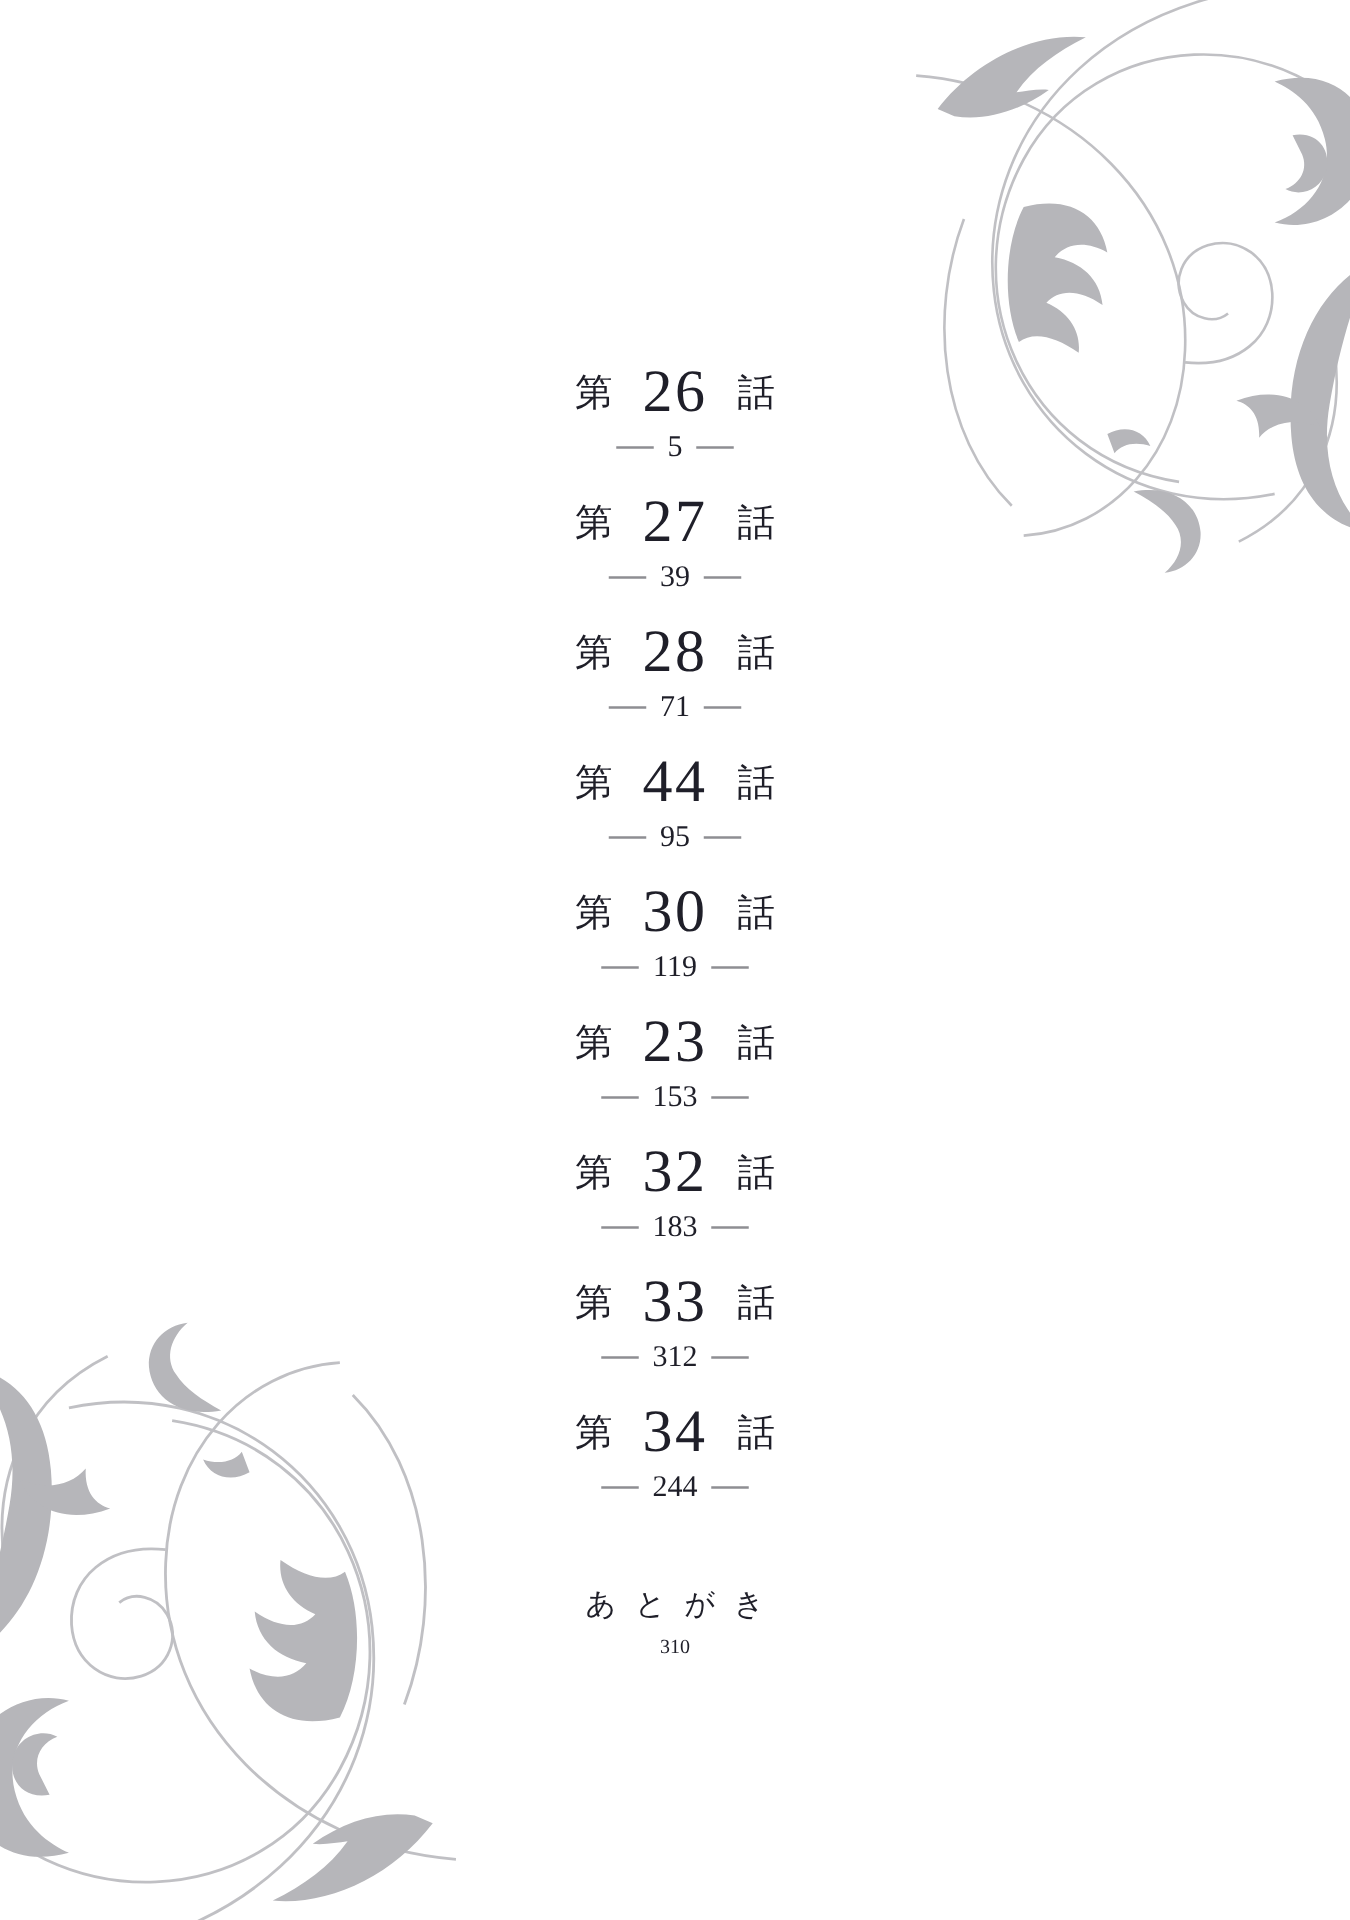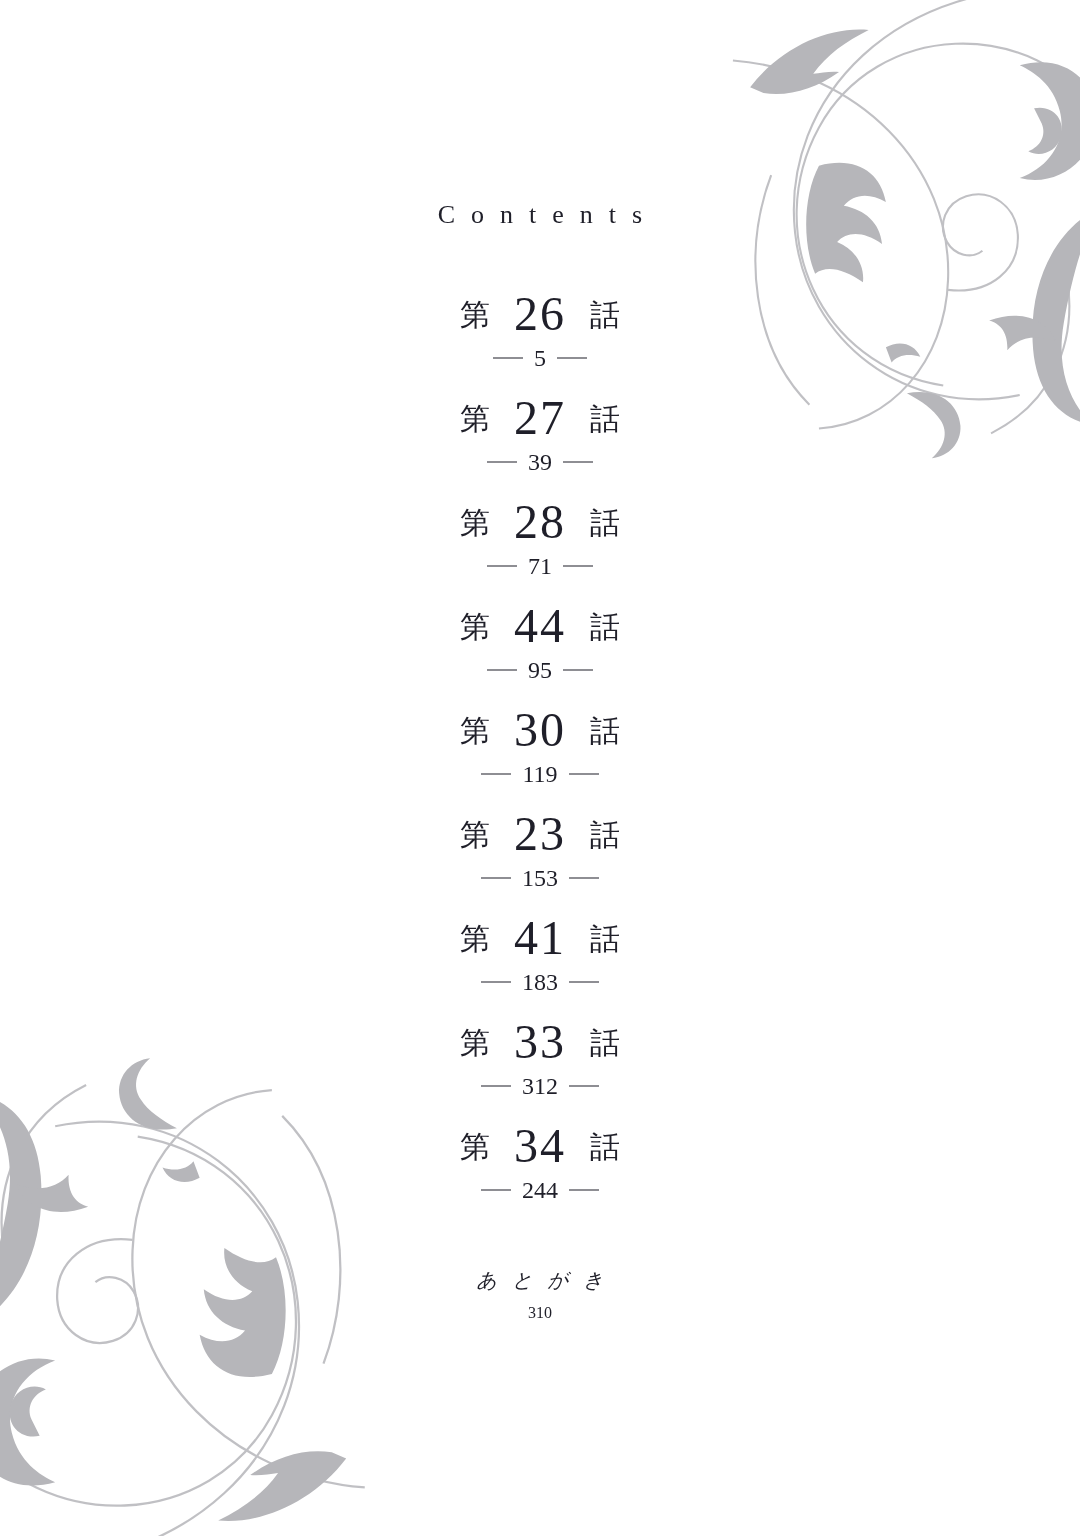--- a/index.html
+++ b/index.html
@@ -51,23 +51,22 @@
   .dash{
     display:inline-block;width:30px;height:2px;
     background:var(--dash,#8e8e93);
   }
   
   .afterword{
     margin-top:40px;
     display:flex;flex-direction:column;align-items:center;
   }
   .afterword-label{
-    font-size:20px;letter-spacing:15px;padding-left:15px;
-    color:var(--text,#1f1f29);
-    font-style:italic;
+    font-size:24px;letter-spacing:15px;padding-left:15px;
+    color:var(--text,#1f1f29);
   }
   .afterword-page{
     margin-top:10px;font-size:16px;
     color:var(--text,#1f1f29);
   }
   
   .ornament{position:absolute;color:var(--ornament,#b6b6ba);pointer-events:none;}
   .ornament-tr{top:-16px;right:-26px;width:402px;height:478px;}
   .ornament-bl{bottom:-34px;left:-38px;width:434px;height:516px;transform:rotate(180deg);}
 </style>
@@ -99,21 +98,20 @@
         </g>
       </g>
     </defs>
     <use href="#flourish"></use>
   </svg>
 
   <svg class="ornament ornament-bl" viewBox="0 0 420 500" xmlns="http://www.w3.org/2000/svg" aria-hidden="true">
     <use href="#flourish"></use>
   </svg>
 
-  <div class="heading">Contents</div>
 
   <div class="toc-list">
 
     <div class="entry">
       <div class="entry-title">
         <span class="kanji">第</span>
         <span class="num">26</span>
         <span class="kanji">話</span>
       </div>
       <div class="entry-page">
@@ -184,21 +182,21 @@
       <div class="entry-page">
         <span class="dash"></span>
         <span class="pagenum">153</span>
         <span class="dash"></span>
       </div>
     </div>
 
     <div class="entry">
       <div class="entry-title">
         <span class="kanji">第</span>
-        <span class="num">41</span>
+        <span class="num">32</span>
         <span class="kanji">話</span>
       </div>
       <div class="entry-page">
         <span class="dash"></span>
         <span class="pagenum">183</span>
         <span class="dash"></span>
       </div>
     </div>
 
     <div class="entry">

